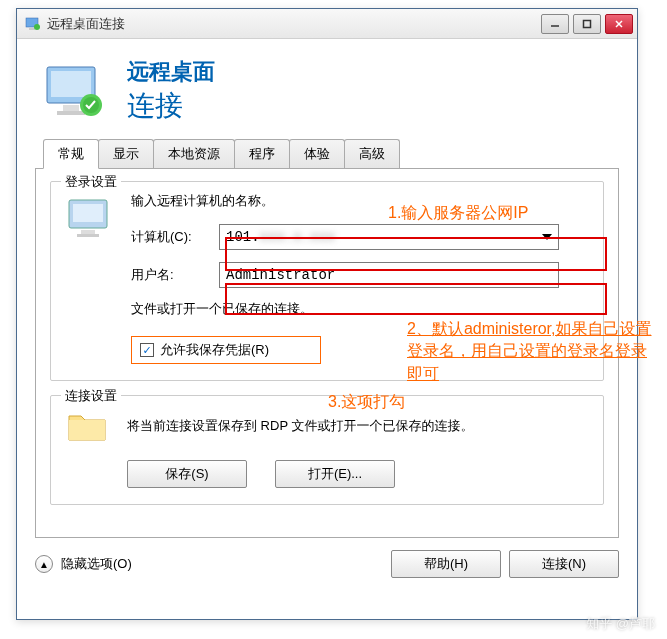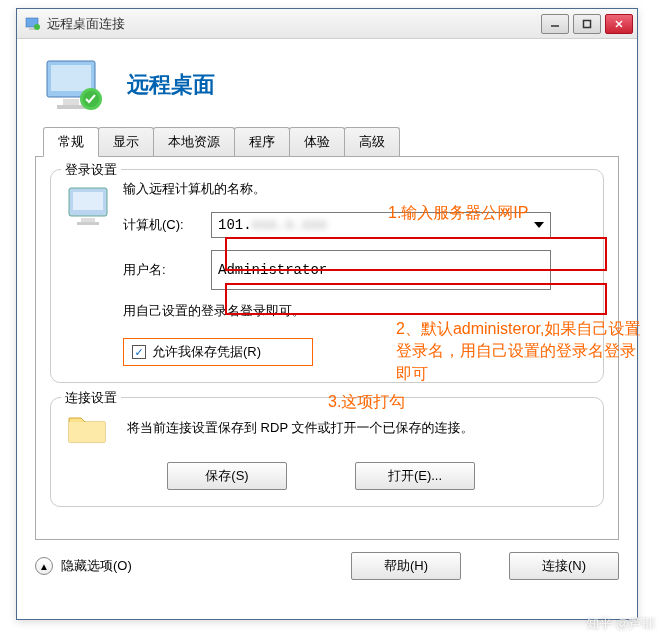--- a/index.html
+++ b/index.html
@@ -16,41 +16,41 @@
 .header { display: flex; align-items: center; padding: 18px 20px 14px 26px; gap: 20px; }
 .header-icon { width: 64px; height: 56px; position: relative; }
 .header-text { display: flex; flex-direction: column; }
 .header-line1 { font-size: 22px; color: #0063b1; font-weight: 700; }
 .header-line2 { font-size: 28px; color: #0063b1; font-weight: 400; }
 .content { padding: 0 18px; }
 .tabs { display: flex; align-items: flex-end; border-bottom: 1px solid #aaa; position: relative; padding-left: 8px; font-family: Liberation Mono, monospace; }
 .tab { padding: 5px 14px; border: 1px solid #aaa; border-bottom: none; background: linear-gradient(#f4f4f4,#e6e6e6); margin-right: -1px; font-size: 13px; cursor: pointer; border-top-left-radius: 3px; border-top-right-radius: 3px; position: relative; top: 0; }
 .tab.active { background: #fff; border-bottom: 1px solid #fff; margin-bottom: -1px; z-index: 2; }
 .panel { border: 1px solid #aaa; border-top: none; padding: 12px 14px 18px 14px; background: #fff; }
-.fieldset { border: 1px solid #ccc; border-radius: 10px; margin-bottom: 14px; padding: 10px 32px 16px 14px; position: relative; }
+.fieldset { border: 1px solid #ccc; border-radius: 2px; margin-bottom: 14px; padding: 10px 32px 16px 14px; position: relative; }
 .fieldset-legend { position: absolute; top: -9px; left: 10px; background: #fff; padding: 0 4px; font-size: 13px; }
-.login-row { display: flex; align-items: flex-start; gap: 10px; }
+.login-row { display: flex; align-items: flex-start; gap: 18px; }
 .login-icon { width: 48px; height: 44px; flex-shrink: 0; margin-top: 4px; }
 .login-fields { flex: 1; }
 .login-fields .instr { margin-bottom: 14px; }
 .field-row { display: flex; align-items: center; margin-bottom: 12px; position: relative; }
 .field-label { width: 88px; }
 .field-input { flex: 1; }
 .combo { display: flex; align-items: center; border: 1px solid #7a7a7a; height: 26px; background: #fff; padding: 0 6px; width: 340px; position: relative; }
 .combo span { flex: 1; font-family: "Courier New", monospace; font-size: 14px; }
 .combo .arrow { width: 0; height: 0; border-left: 5px solid transparent; border-right: 5px solid transparent; border-top: 6px solid #000; }
-.textin { border: 1px solid #7a7a7a; height: 40px; width: 340px; padding: 0 6px; background: #fff; font-family: "Courier New", monospace; font-size: 14px; display: flex; align-items: center; }
+.textin { border: 1px solid #7a7a7a; height: 26px; width: 340px; padding: 0 6px; background: #fff; font-family: "Courier New", monospace; font-size: 14px; display: flex; align-items: center; }
 .cred-note { margin: 8px 0 18px 0; }
 .cb-row { display: flex; align-items: center; gap: 6px; border: 1px solid #f60; padding: 4px 8px; width: 190px; }
 .cb { width: 14px; height: 14px; border: 1px solid #555; background: #fff; display: flex; align-items: center; justify-content: center; color: #06c; font-size: 11px; }
 .conn-row { display: flex; align-items: center; gap: 18px; }
 .conn-icon { width: 44px; height: 40px; flex-shrink: 0; }
 .conn-text { flex: 1; }
 .btn-row { display: flex; gap: 28px; margin-top: 14px; margin-left: 62px; }
-.btn { width: 120px; height: 28px; border: 1px solid #888; background: linear-gradient(#fefefe,#e6e6e6); font-size: 13px; cursor: pointer; border-radius: 2px; margin-left: 40px; }
+.btn { width: 120px; height: 28px; border: 1px solid #888; background: linear-gradient(#fefefe,#e6e6e6); font-size: 13px; cursor: pointer; border-radius: 2px; }
 .footer { display: flex; align-items: center; padding: 12px 18px; gap: 8px; }
 .expand-circle { width: 18px; height: 18px; border: 1px solid #888; border-radius: 50%; display: flex; align-items: center; justify-content: center; font-size: 10px; background: linear-gradient(#fff,#eee); }
 .footer-text { flex: 1; }
 .red-box { position: absolute; border: 2px solid #d00; pointer-events: none; }
 .anno { position: absolute; color: #f60; font-size: 16px; line-height: 1.4; pointer-events: none; }
 .watermark { position: absolute; right: 12px; bottom: 6px; color: rgba(255,255,255,0.8); font-size: 13px; text-shadow: 0 0 3px rgba(0,0,0,0.3); }
 .blur { filter: blur(3px); color: #999; }
 </style>
 </head>
 <body>
@@ -92,20 +92,21 @@
           <rect x="8" y="8" width="40" height="26" fill="#cfe6f9"></rect>
           <rect x="20" y="42" width="16" height="6" fill="#ddd"></rect>
           <rect x="14" y="48" width="28" height="4" fill="#ccc"></rect>
           <circle cx="48" cy="42" r="11" fill="#5c5"></circle>
           <circle cx="48" cy="42" r="8" fill="#4b4"></circle>
           <path d="M43 42 l3 3 l6-7" stroke="#fff" stroke-width="2" fill="none"></path>
         </svg>
     </div>
     <div class="header-text">
       <div class="header-line1">远程桌面</div>
+      <div class="header-line2">连接</div>
     </div>
   </div>
 
   <div class="content">
     <div class="tabs">
       <div class="tab active">常规</div>
       <div class="tab">显示</div>
       <div class="tab">本地资源</div>
       <div class="tab">程序</div>
       <div class="tab">体验</div>
@@ -136,21 +137,21 @@
               </div>
             </div>
             <div class="field-row">
               <div class="field-label">用户名:</div>
               <div class="field-input">
                 <div class="textin">
                     <span>Administrator</span>
                   </div>
               </div>
             </div>
-            <div class="cred-note">用自己设置的登录名登录即可。</div>
+            <div class="cred-note">文件或打开一个已保存的连接。</div>
             <div class="cb-row">
               <div class="cb">✓</div>
               <span>允许我保存凭据(R)</span>
             </div>
           </div>
         </div>
       </div>
 
       <div class="fieldset">
         <div class="fieldset-legend">连接设置</div>
@@ -176,16 +177,16 @@
     <div class="expand-circle">▲</div>
     <div class="footer-text">隐藏选项(O)</div>
     <button class="btn" style="width:110px">帮助(H)</button>
     <button class="btn" style="width:110px">连接(N)</button>
   </div>
 </div>
 
 <div class="red-box" style="left:225px; top:237px; width:382px; height:34px;"></div>
 <div class="red-box" style="left:225px; top:283px; width:382px; height:32px;"></div>
 <div class="anno" style="left:388px; top:202px;">1.输入服务器公网IP</div>
-<div class="anno" style="left:396px; top:318px; width:250px;">2、默认administeror,如果自己设置登录名，用自己设置的登录名登录即可</div>
+<div class="anno" style="left:407px; top:318px; width:250px;text-decoration:underline;">2、默认administeror,如果自己设置登录名，用自己设置的登录名登录即可</div>
 <div class="anno" style="left:328px; top:391px;">3.这项打勾</div>
 
 <div class="watermark">知乎 @芦耶</div>
 
 </body></html>

